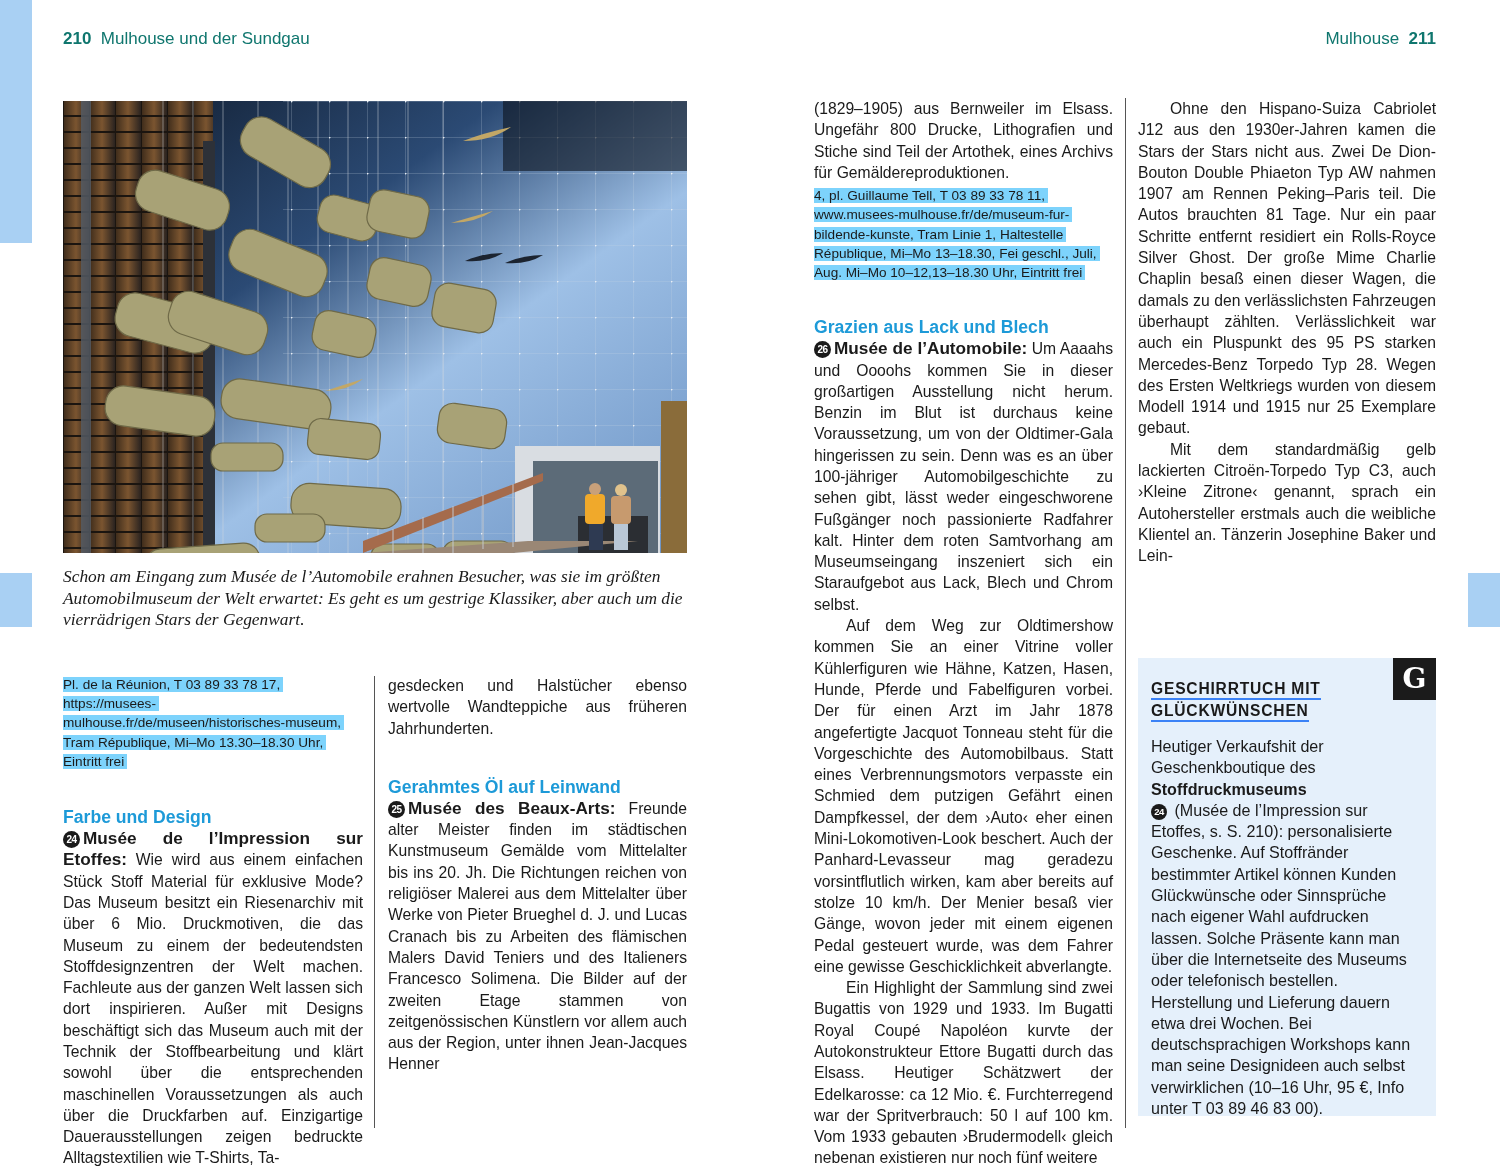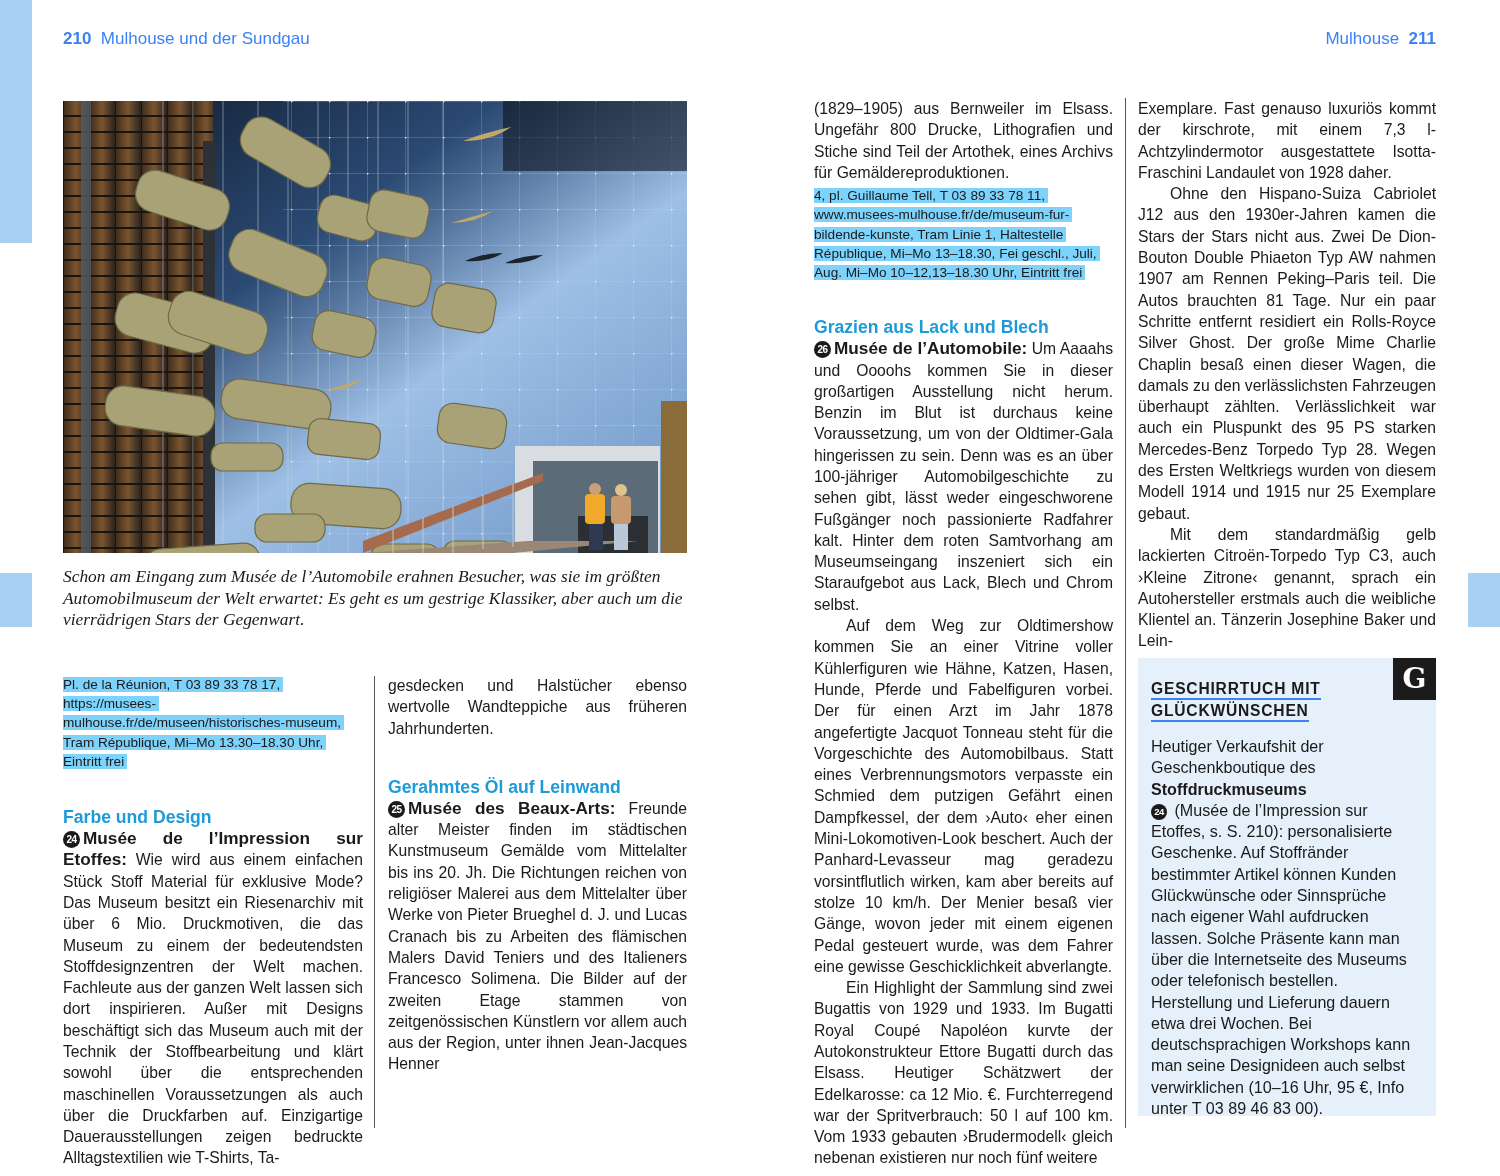--- a/index.html
+++ b/index.html
@@ -4,21 +4,21 @@
 <style>
   * { box-sizing: border-box; margin: 0; padding: 0; }
   html, body { width: 1500px; height: 1176px; background: #ffffff; overflow: hidden; }
   body { position: relative; font-family: "Liberation Sans", "DejaVu Sans", sans-serif; color: #1a1a1a; }
 
   .thumb-tab { position: absolute; background: #a9d0f3; }
   #tab-left-top { left: 0; top: 0; width: 32px; height: 243px; }
   #tab-left-bottom { left: 0; top: 573px; width: 32px; height: 54px; }
   #tab-right { left: 1468px; top: 573px; width: 32px; height: 54px; }
 
-  .running-head { position: absolute; top: 28px; font-size: 17px; line-height: 22px; color: #3b82f6; }
+  .running-head { position: absolute; top: 28px; font-size: 17px; line-height: 22px; color: #0f766e; }
   .running-head b { font-weight: bold; }
   #head-left { left: 63px; }
   #head-right { right: 64px; text-align: right; }
 
   
   #photo { position: absolute; left: 63px; top: 101px; width: 624px; height: 452px; overflow: hidden;
     background: #17202b; }
   #photo svg { width: 100%; height: 100%; display: block; }
 
   #caption { position: absolute; left: 63px; top: 566px; width: 620px;
@@ -195,21 +195,20 @@
   <p class="info"><span>4, pl. Guillaume Tell, T 03 89 33 78 11, www.musees-mulhouse.fr/de/museum-fur-bildende-kunste, Tram Linie 1, Haltestelle République, Mi–Mo 13–18.30, Fei geschl., Juli, Aug. Mi–Mo 10–12,13–18.30 Uhr, Eintritt frei</span></p>
   <h3 class="subhead" style="margin-top:34px">Grazien aus Lack und Blech</h3>
   <p>
     <span class="num-badge">26</span><span class="lead">Musée de l’Automobile:</span><span> Um Aaaahs und Oooohs kommen Sie in dieser großartigen Ausstellung nicht herum. Benzin im Blut ist durchaus keine Voraussetzung, um von der Oldtimer-Gala hingerissen zu sein. Denn was es an über 100-jähriger Automobilgeschichte zu sehen gibt, lässt weder eingeschworene Fußgänger noch passionierte Radfahrer kalt. Hinter dem roten Samtvorhang am Museumseingang inszeniert sich ein Staraufgebot aus Lack, Blech und Chrom selbst.</span>
   </p>
   <p class="indent">Auf dem Weg zur Oldtimershow kommen Sie an einer Vitrine voller Kühlerfiguren wie Hähne, Katzen, Hasen, Hunde, Pferde und Fabelfiguren vorbei. Der für einen Arzt im Jahr 1878 angefertigte Jacquot Tonneau steht für die Vorgeschichte des Automobilbaus. Statt eines Verbrennungsmotors verpasste ein Schmied dem putzigen Gefährt einen Dampfkessel, der dem ›Auto‹ eher einen Mini-Lokomotiven-Look beschert. Auch der Panhard-Levasseur mag geradezu vorsintflutlich wirken, kam aber bereits auf stolze 10 km/h. Der Menier besaß vier Gänge, wovon jeder mit einem eigenen Pedal gesteuert wurde, was dem Fahrer eine gewisse Geschicklichkeit abverlangte.</p>
   <p class="indent">Ein Highlight der Sammlung sind zwei Bugattis von 1929 und 1933. Im Bugatti Royal Coupé Napoléon kurvte der Autokonstrukteur Ettore Bugatti durch das Elsass. Heutiger Schätzwert der Edelkarosse: ca 12 Mio. €. Furchterregend war der Spritverbrauch: 50 l auf 100 km. Vom 1933 gebauten ›Brudermodell‹ gleich nebenan existieren nur noch fünf weitere</p>
 </div>
 
 <div id="col4" class="col">
-  <p>Exemplare. Fast genauso luxuriös kommt der kirschrote, mit einem 7,3 l-Achtzylindermotor ausgestattete Isotta-Fraschini Landaulet von 1928 daher.</p>
   <p class="indent">Ohne den Hispano-Suiza Cabriolet J12 aus den 1930er-Jahren kamen die Stars der Stars nicht aus. Zwei De Dion-Bouton Double Phiaeton Typ AW nahmen 1907 am Rennen Peking–Paris teil. Die Autos brauchten 81 Tage. Nur ein paar Schritte entfernt residiert ein Rolls-Royce Silver Ghost. Der große Mime Charlie Chaplin besaß einen dieser Wagen, die damals zu den verlässlichsten Fahrzeugen überhaupt zählten. Verlässlichkeit war auch ein Pluspunkt des 95 PS starken Mercedes-Benz Torpedo Typ 28. Wegen des Ersten Weltkriegs wurden von diesem Modell 1914 und 1915 nur 25 Exemplare gebaut.</p>
   <p class="indent">Mit dem standardmäßig gelb lackierten Citroën-Torpedo Typ C3, auch ›Kleine Zitrone‹ genannt, sprach ein Autohersteller erstmals auch die weibliche Klientel an. Tänzerin Josephine Baker und Lein-</p>
 </div>
 
 <div id="tipbox">
   <div id="tip-badge">G</div>
   <div id="tip-title">
     <span>GESCHIRRTUCH MIT</span><br>
     <span>GLÜCKWÜNSCHEN</span>
   </div>

